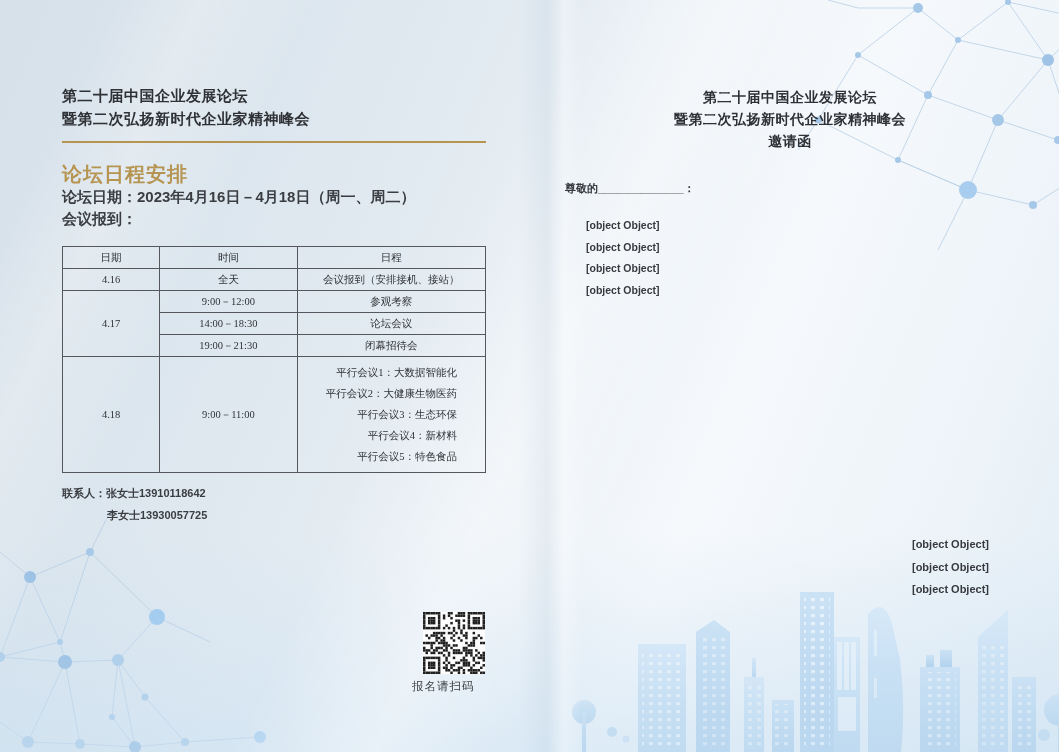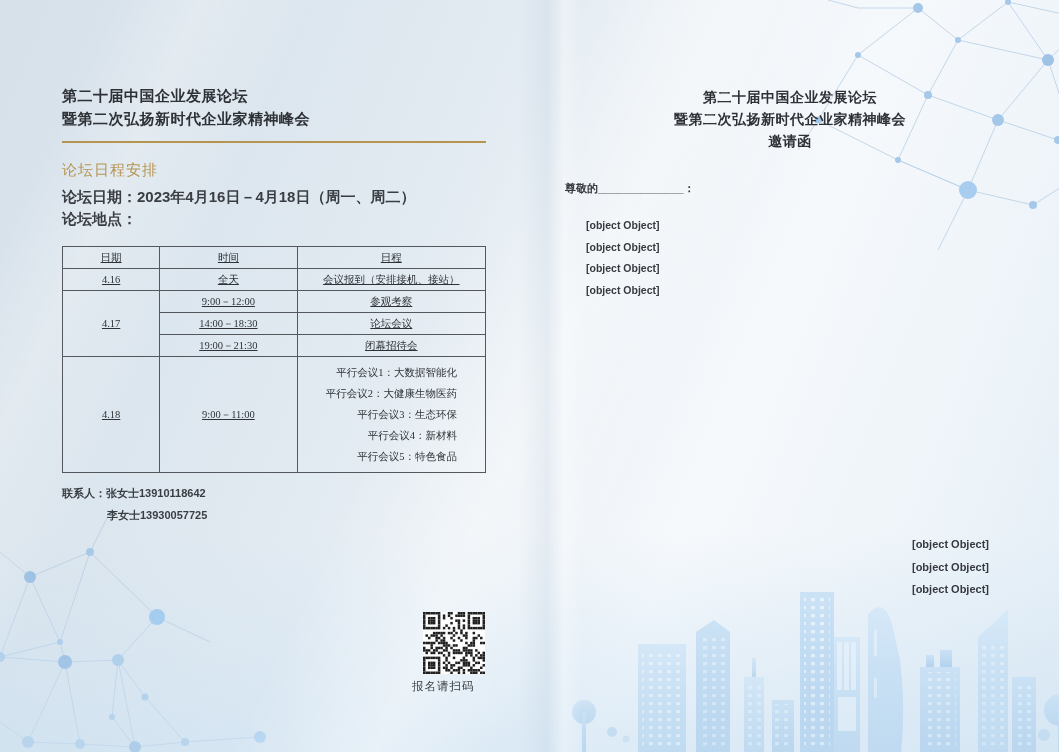--- a/index.html
+++ b/index.html
@@ -20,28 +20,28 @@
     background:linear-gradient(to right,rgba(160,184,204,0),rgba(160,184,204,.16) 45%,rgba(255,255,255,.28) 72%,rgba(255,255,255,0));}
   .net{position:absolute;}
   .net-tr{top:0;right:0;}
   .net-bl{left:0;bottom:0;}
   .skyline{position:absolute;right:0;bottom:0;}
 
   
   .left-title{position:absolute;left:62px;top:84px;font-size:15px;font-weight:700;
     line-height:23px;color:#2e3136;letter-spacing:.5px;}
   .gold-rule{position:absolute;left:62px;top:141px;width:424px;height:2px;background:#b69452;}
-  .section-heading{position:absolute;left:62px;top:161px;font-size:15px;font-weight:400;
+  .section-heading{position:absolute;left:62px;top:161px;font-size:20px;font-weight:700;
     color:#b69452;letter-spacing:1px;}
   .info{position:absolute;left:62px;top:186px;font-size:15px;font-weight:700;
     line-height:22px;color:#3a3e43;}
   table.schedule{position:absolute;left:62px;top:246px;width:424px;border-collapse:collapse;
     font-family:"Liberation Serif","DejaVu Serif",serif;font-size:10.5px;color:#2f3337;}
   table.schedule td,table.schedule th{border:1px solid #54585c;text-align:center;
-    vertical-align:middle;font-weight:400;padding:0 2px;text-decoration:underline;}
+    vertical-align:middle;font-weight:400;padding:0 2px;}
   table.schedule .h-row{height:22px;}
   table.schedule .r-row{height:22px;}
   col.c-date{width:97px;} col.c-time{width:137px;} col.c-sched{width:188px;}
   .par-list{display:inline-block;text-align:right;padding:5px 0;}
   .par-list div{line-height:21px;}
   .contacts{position:absolute;left:62px;top:482px;font-size:11px;font-weight:700;
     line-height:22px;color:#3a3e43;}
   .contact-indent{padding-left:45px;}
   .qr-wrap{position:absolute;left:412px;top:612px;width:84px;text-align:left;}
   .qr{display:block;margin:0 auto;}
@@ -200,21 +200,21 @@
   <div class="fold"></div>
 
   <div class="left-title">
     <div>第二十届中国企业发展论坛</div>
     <div>暨第二次弘扬新时代企业家精神峰会</div>
   </div>
   <div class="gold-rule"></div>
   <div class="section-heading">论坛日程安排</div>
   <div class="info">
     <div>论坛日期：2023年4月16日－4月18日（周一、周二）</div>
-    <div>论坛地点：</div>
+    <div>会议报到：</div>
   </div>
 
   <table class="schedule">
     <colgroup>
         <col class="c-date">
         <col class="c-time">
         <col class="c-sched">
       </colgroup>
     <thead>
         <tr class="h-row">

